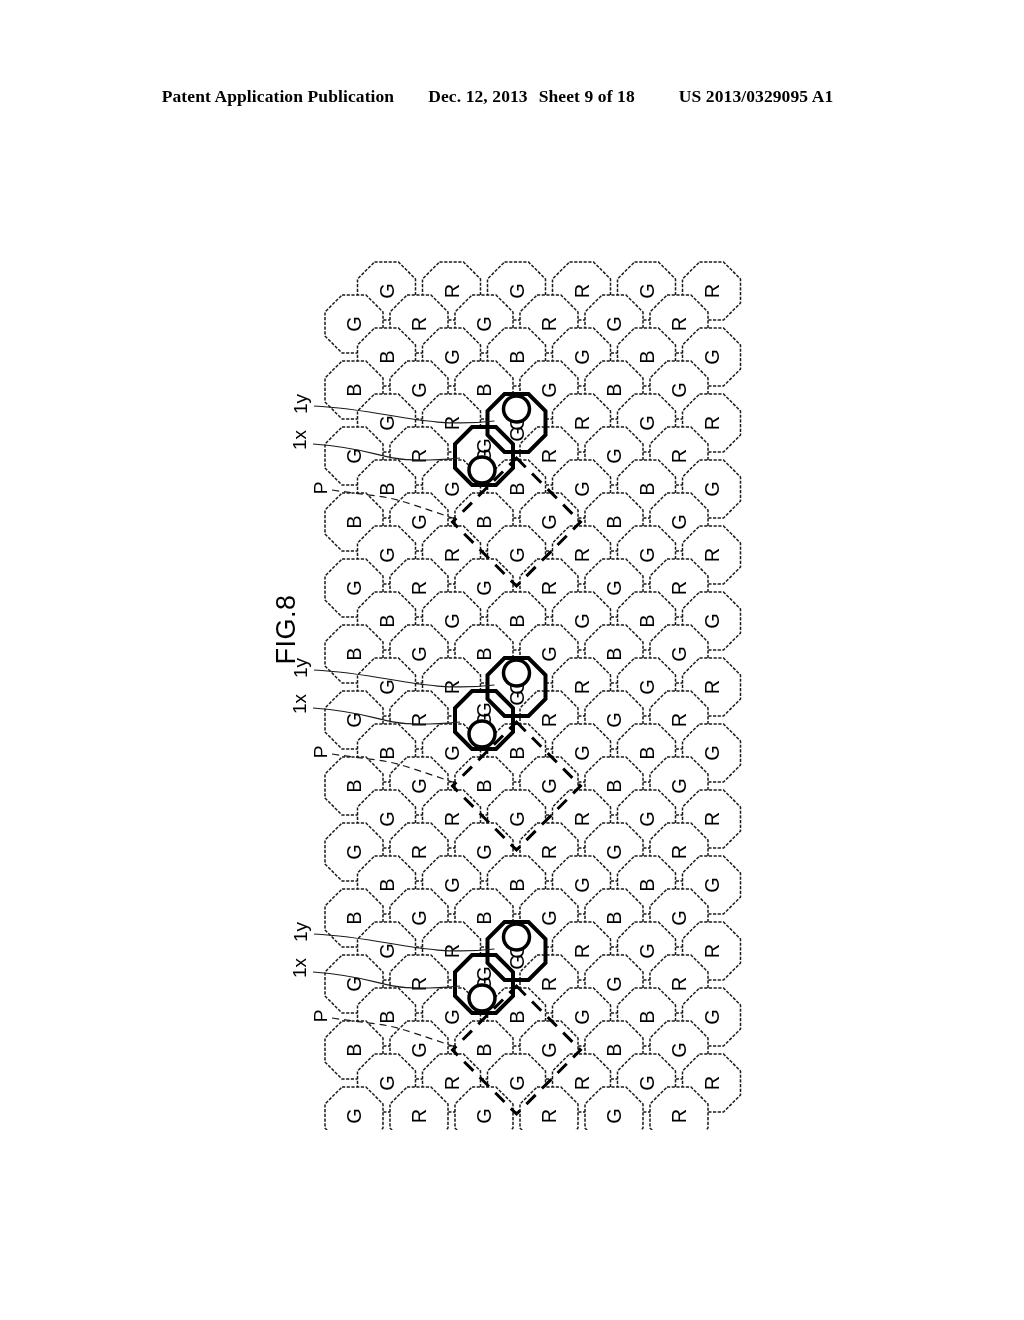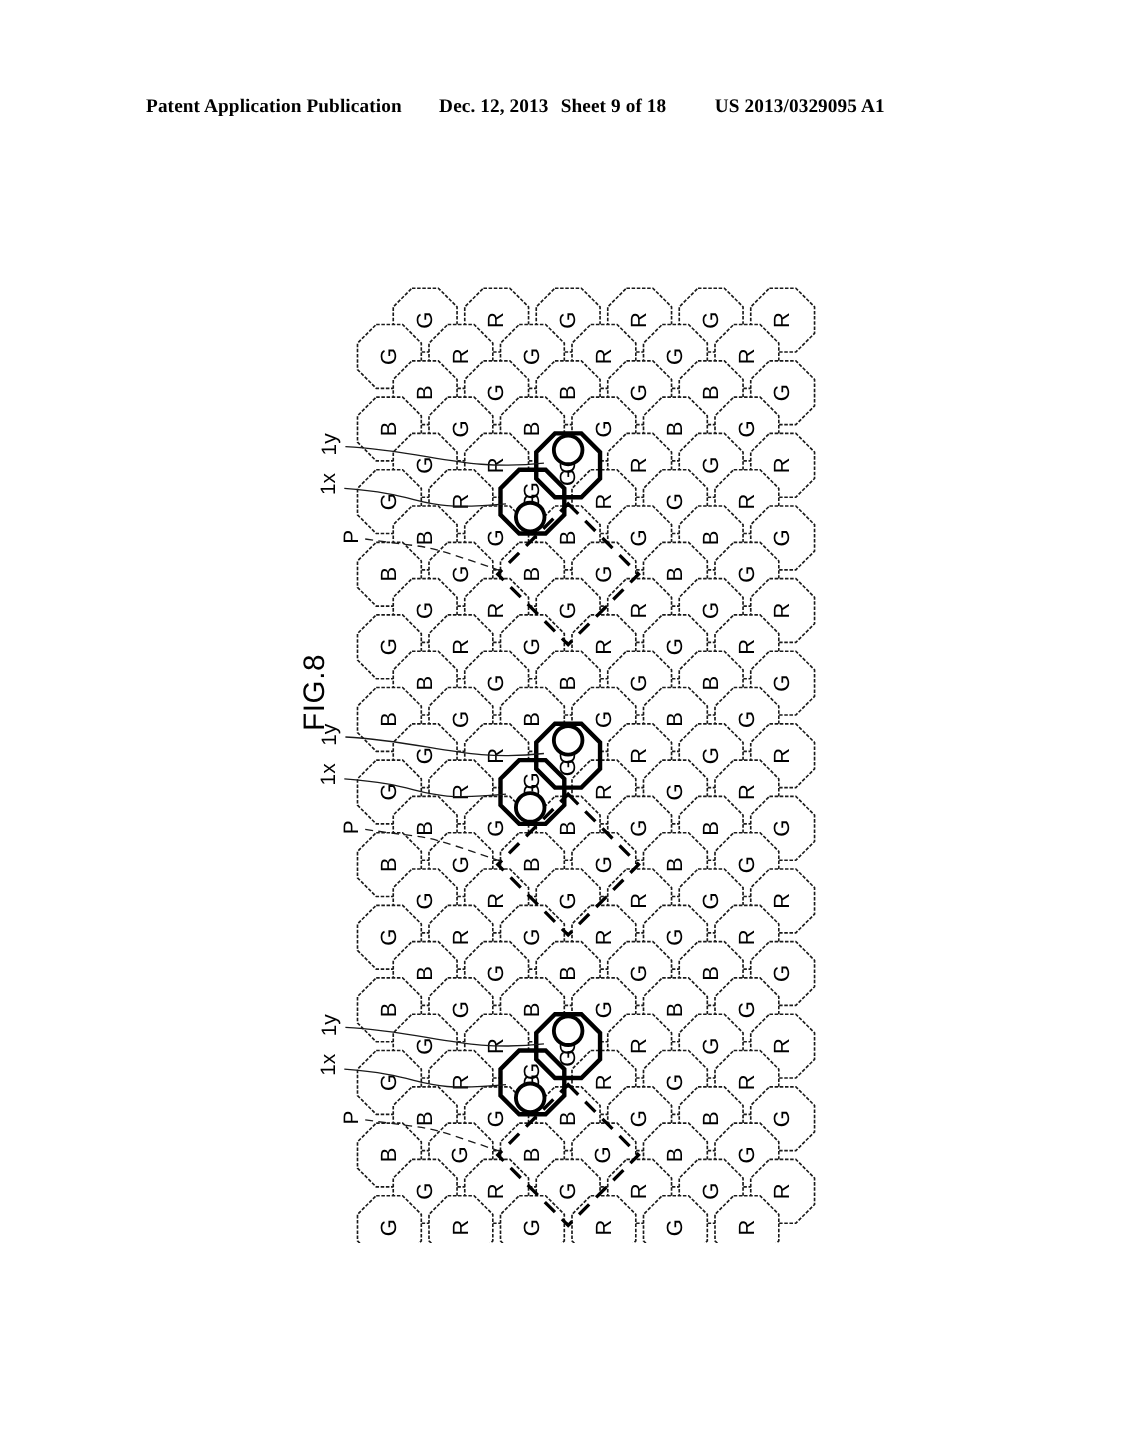--- a/index.html
+++ b/index.html
@@ -15,20 +15,21 @@
   #pub-header{
     position:absolute;
     top:86px; left:0; width:937px;
     text-align:center;
     font-family:"Liberation Serif", serif;
     font-weight:bold;
     font-size:17.5px;
     color:#000;
     letter-spacing:0.1px;
     white-space:nowrap;
+    padding-left:29px;
   }
   #pub-header .seg{display:inline-block;vertical-align:baseline;}
   #pub-header .gap-a{display:inline-block;width:34px;}
   #pub-header .gap-b{display:inline-block;width:11px;}
   #pub-header .gap-c{display:inline-block;width:44px;}
 
   
   #fig-label{
     position:absolute;
     left:226px; top:614px;

